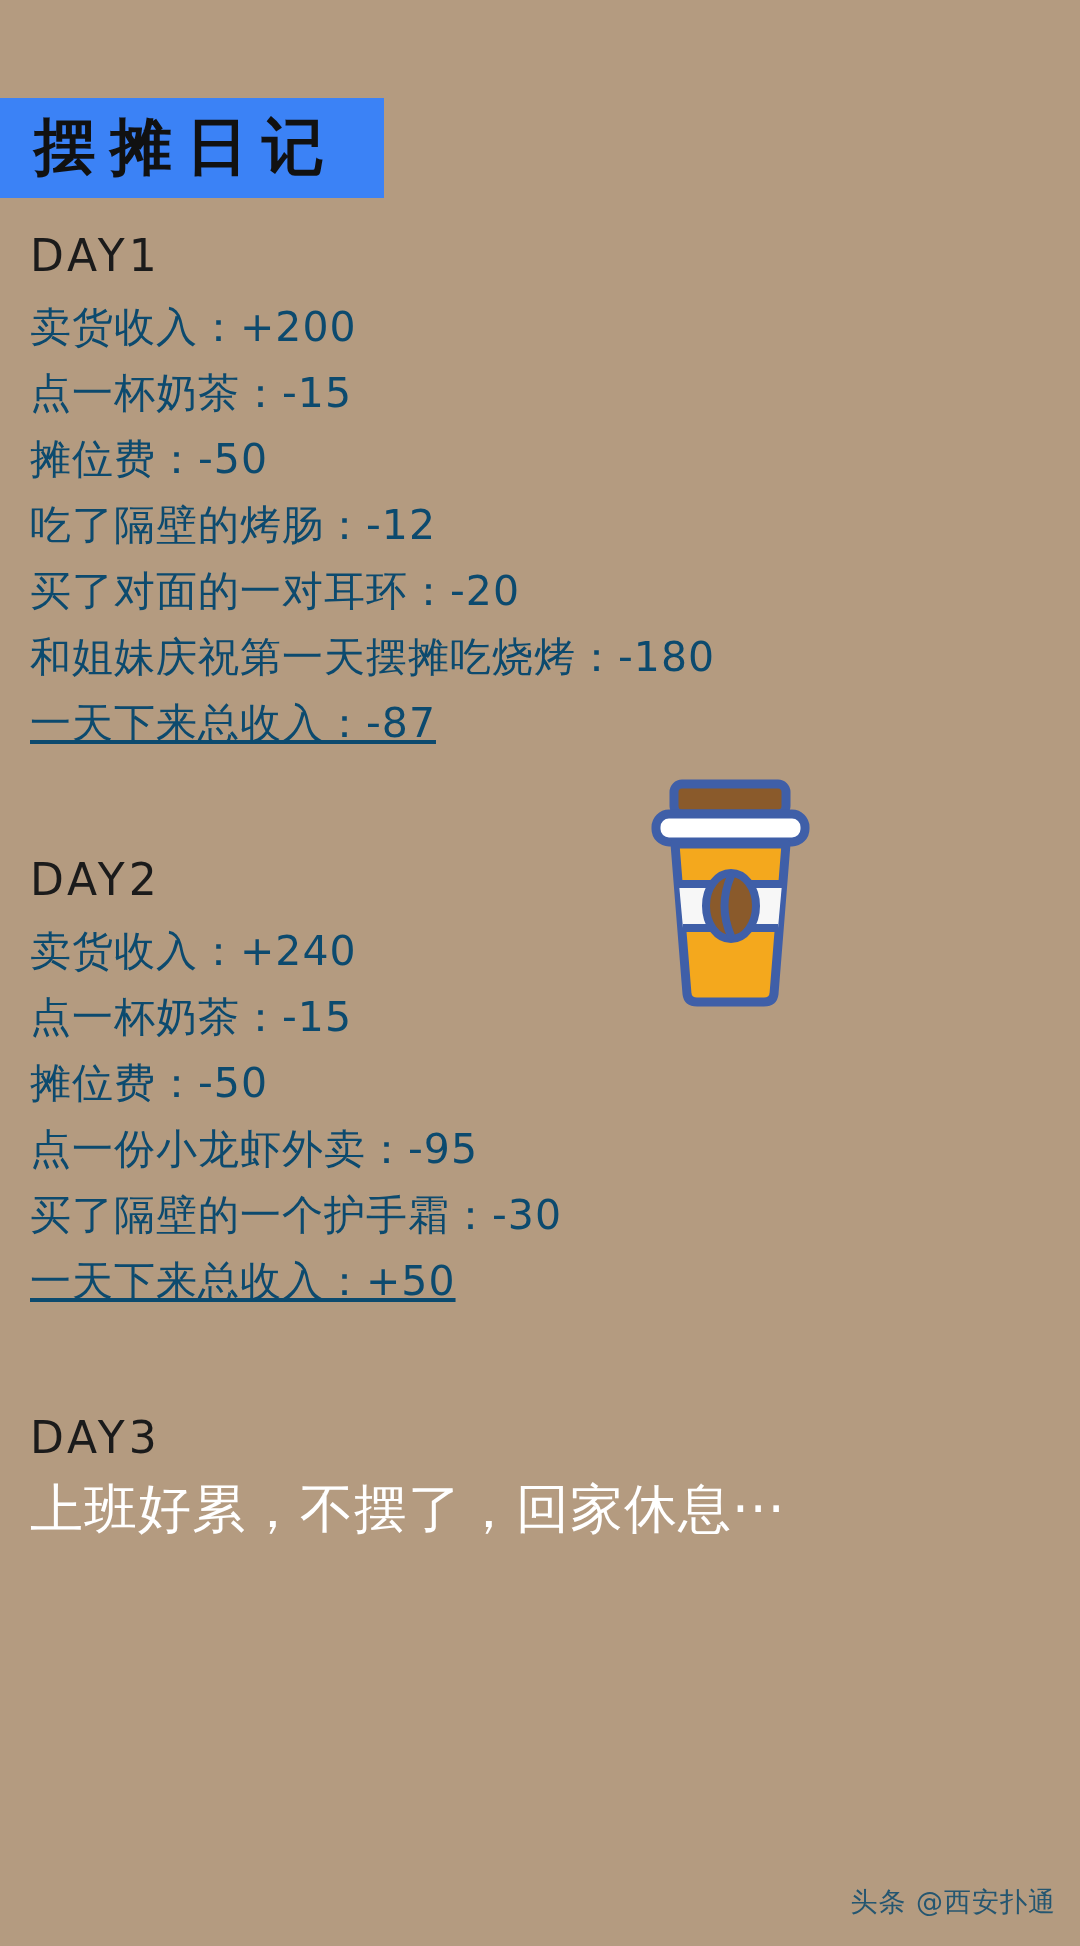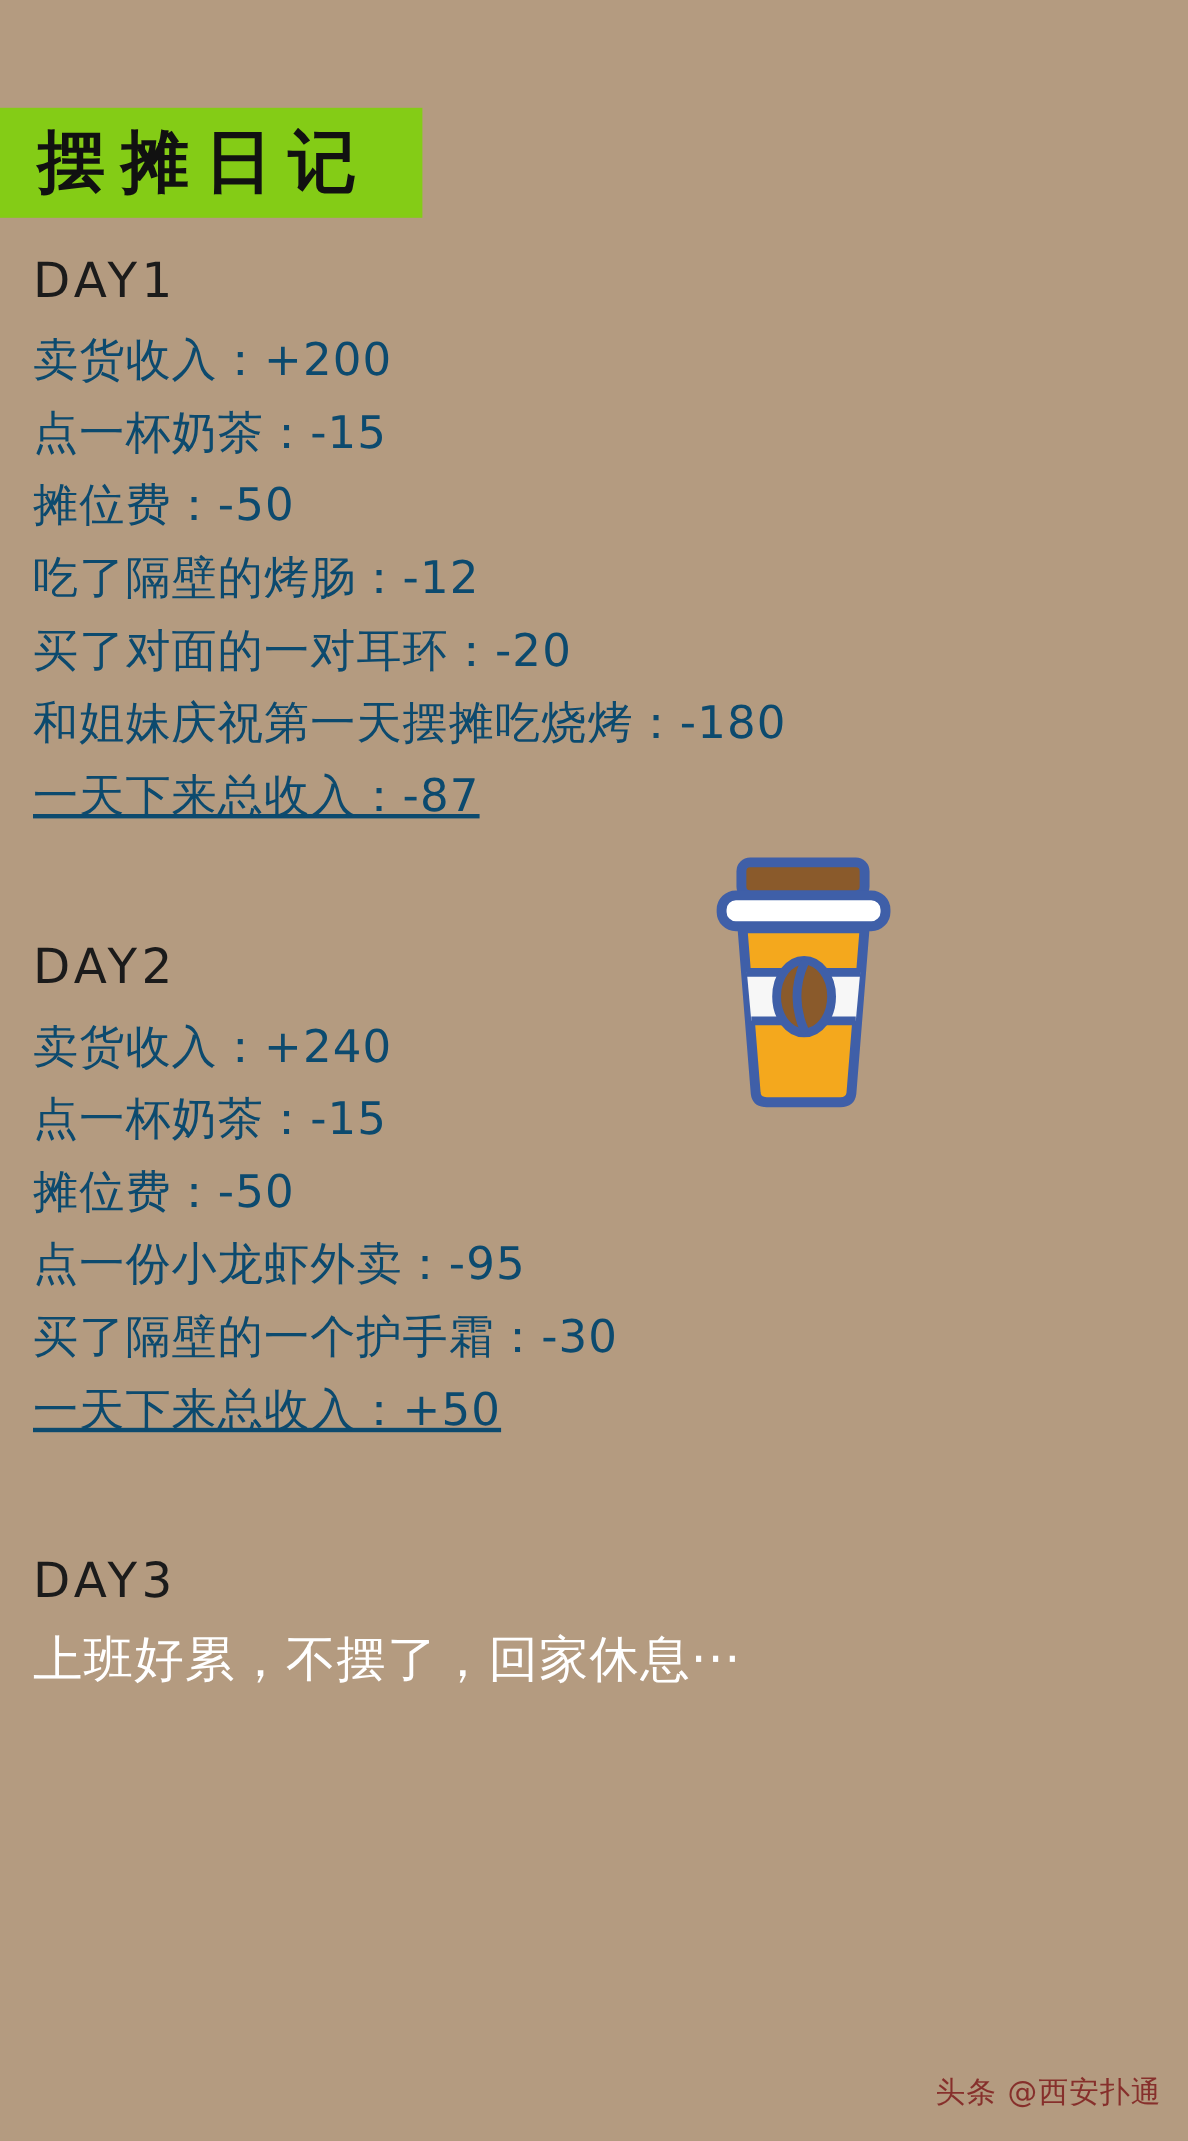--- a/index.html
+++ b/index.html
@@ -17,21 +17,21 @@
   .page {
     position: relative;
     width: 1080px;
     height: 1946px;
     background: #b49b80;
   }
   .title-badge {
     position: absolute;
     left: 0;
     top: 98px;
-    background: #84cc16;
+    background: #3b82f6;
     padding: 18px 46px 20px 34px;
     display: inline-block;
   }
   .title-badge .title-text {
     font-family: "DejaVu Sans", sans-serif;
     font-weight: bold;
     font-size: 62px;
     letter-spacing: 14px;
     color: #111111;
     line-height: 1;
@@ -64,21 +64,21 @@
     white-space: nowrap;
   }
   .line.total {
     color: #0c4a6e;
     text-decoration: underline;
   }
   .gap-1 { height: 90px; }
   .gap-2 { height: 90px; }
   .day3-line {
     font-family: "DejaVu Sans", sans-serif;
-    font-size: 45px;
+    font-size: 53px;
     color: #ffffff;
     line-height: 66px;
     letter-spacing: 1px;
     white-space: nowrap;
   }
   
   .coffee-cup {
     position: absolute;
     left: 648px;
     top: 772px;
@@ -90,21 +90,21 @@
     right: 24px;
     bottom: 26px;
     display: flex;
     align-items: center;
     gap: 10px;
     opacity: 0.85;
   }
   .watermark .wm-text {
     font-family: "DejaVu Sans", sans-serif;
     font-size: 27px;
-    color: #7f1d1d;
+    color: #0c4a6e;
     letter-spacing: 1px;
   }
 </style>
 </head>
 <body>
 
 <div class="page">
 
   <div class="title-badge">
     <div class="title-text">摆摊日记</div>

